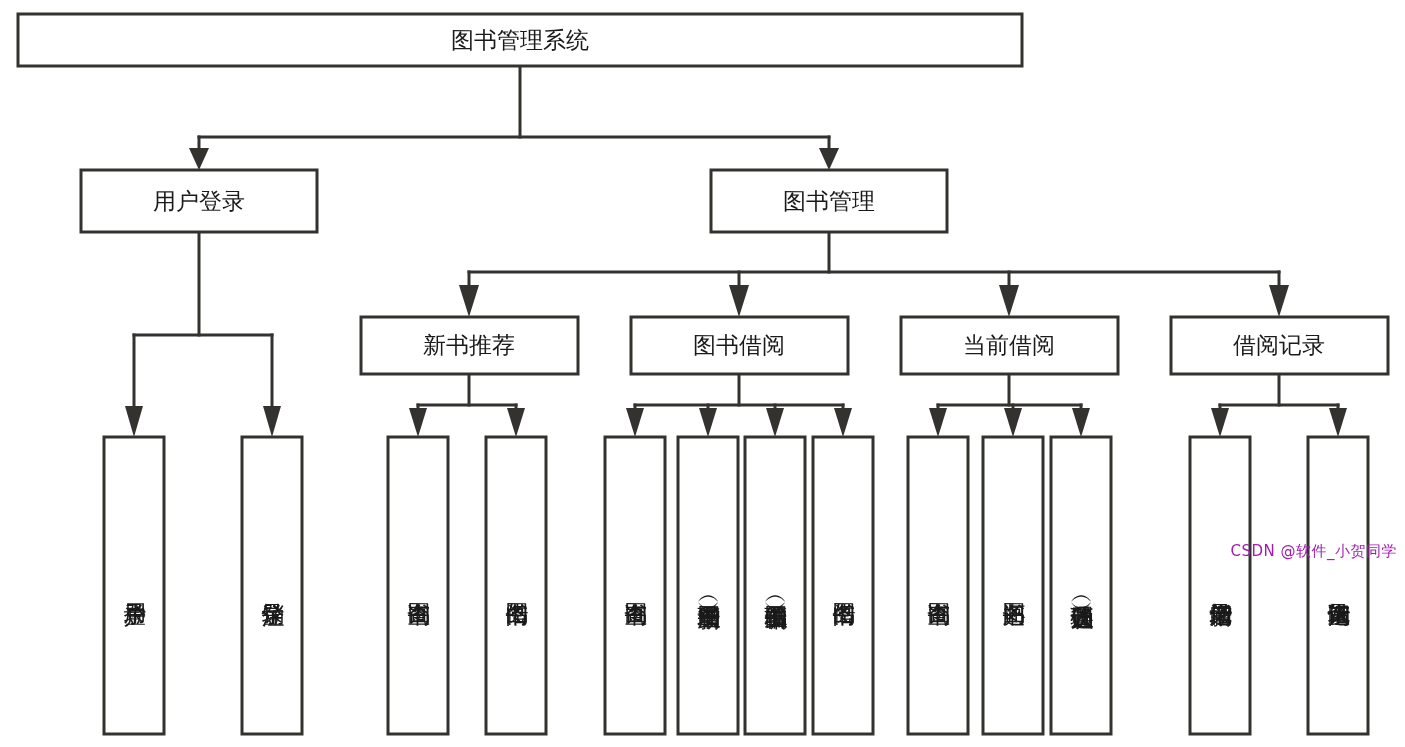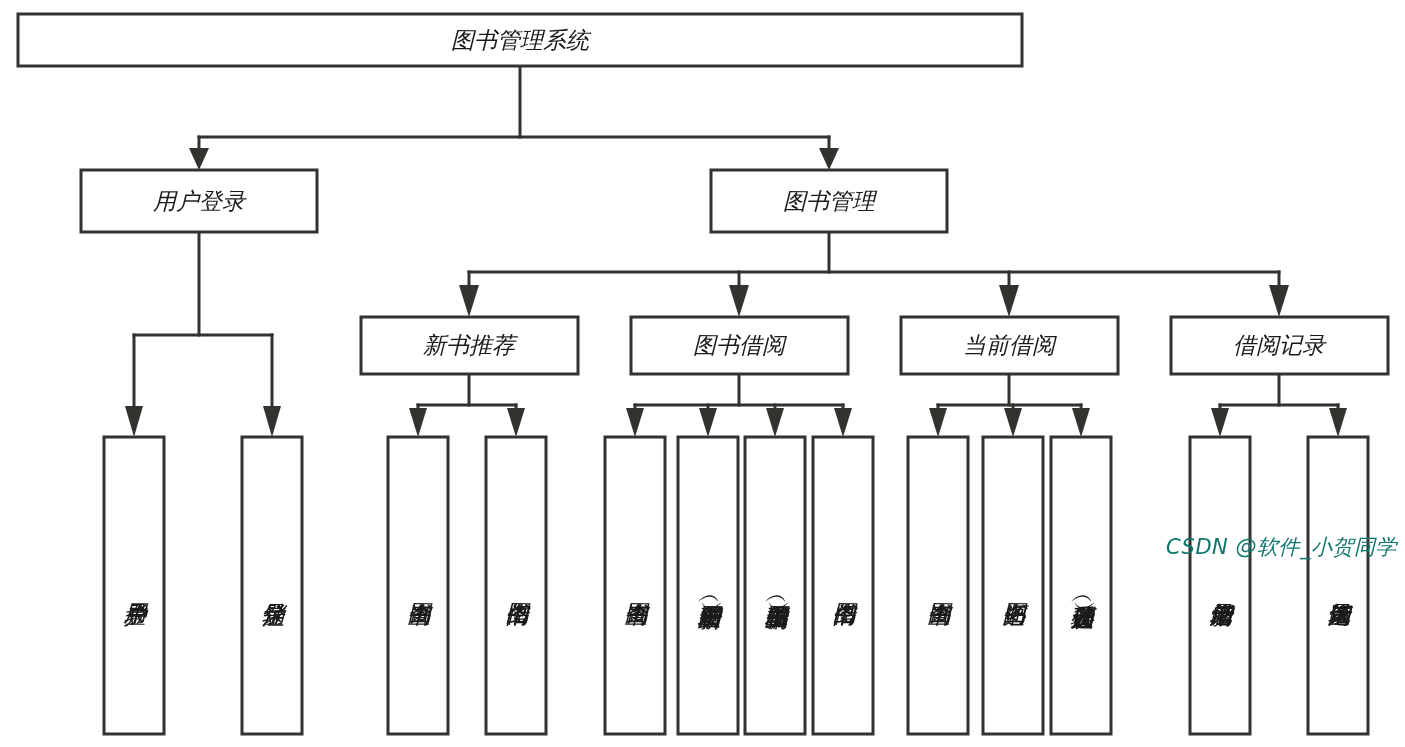--- a/index.html
+++ b/index.html
@@ -11,21 +11,20 @@
     width: 1405px;
     height: 747px;
     font-family: "DejaVu Sans", "Liberation Sans", sans-serif;
     overflow: hidden;
   }
   #diagram-root {
     position: relative;
     width: 1405px;
     height: 567px;
     background: #ffffff;
-    font-style: italic;
   }
   svg.diagram {
     position: absolute;
     top: 0;
     left: 0;
     width: 1405px;
     height: 747px;
     display: block;
   }
   .node-rect {
@@ -57,22 +56,22 @@
     text-anchor: middle;
     dominant-baseline: middle;
     writing-mode: vertical-rl;
     glyph-orientation-vertical: 0;
   }
   .watermark-text {
     position: absolute;
     right: 8px;
     bottom: 6px;
     font-family: "DejaVu Sans", "Liberation Sans", sans-serif;
-    font-size: 21px;
-    color: #0f766e;
+    font-size: 15px;
+    color: #a21caf;
     white-space: nowrap;
     letter-spacing: 0.5px;
     pointer-events: none;
   }
 </style>
 </head>
 <body>
 
 <div id="diagram-root">
   <svg class="diagram" viewBox="0 0 1405 747" xmlns="http://www.w3.org/2000/svg">

